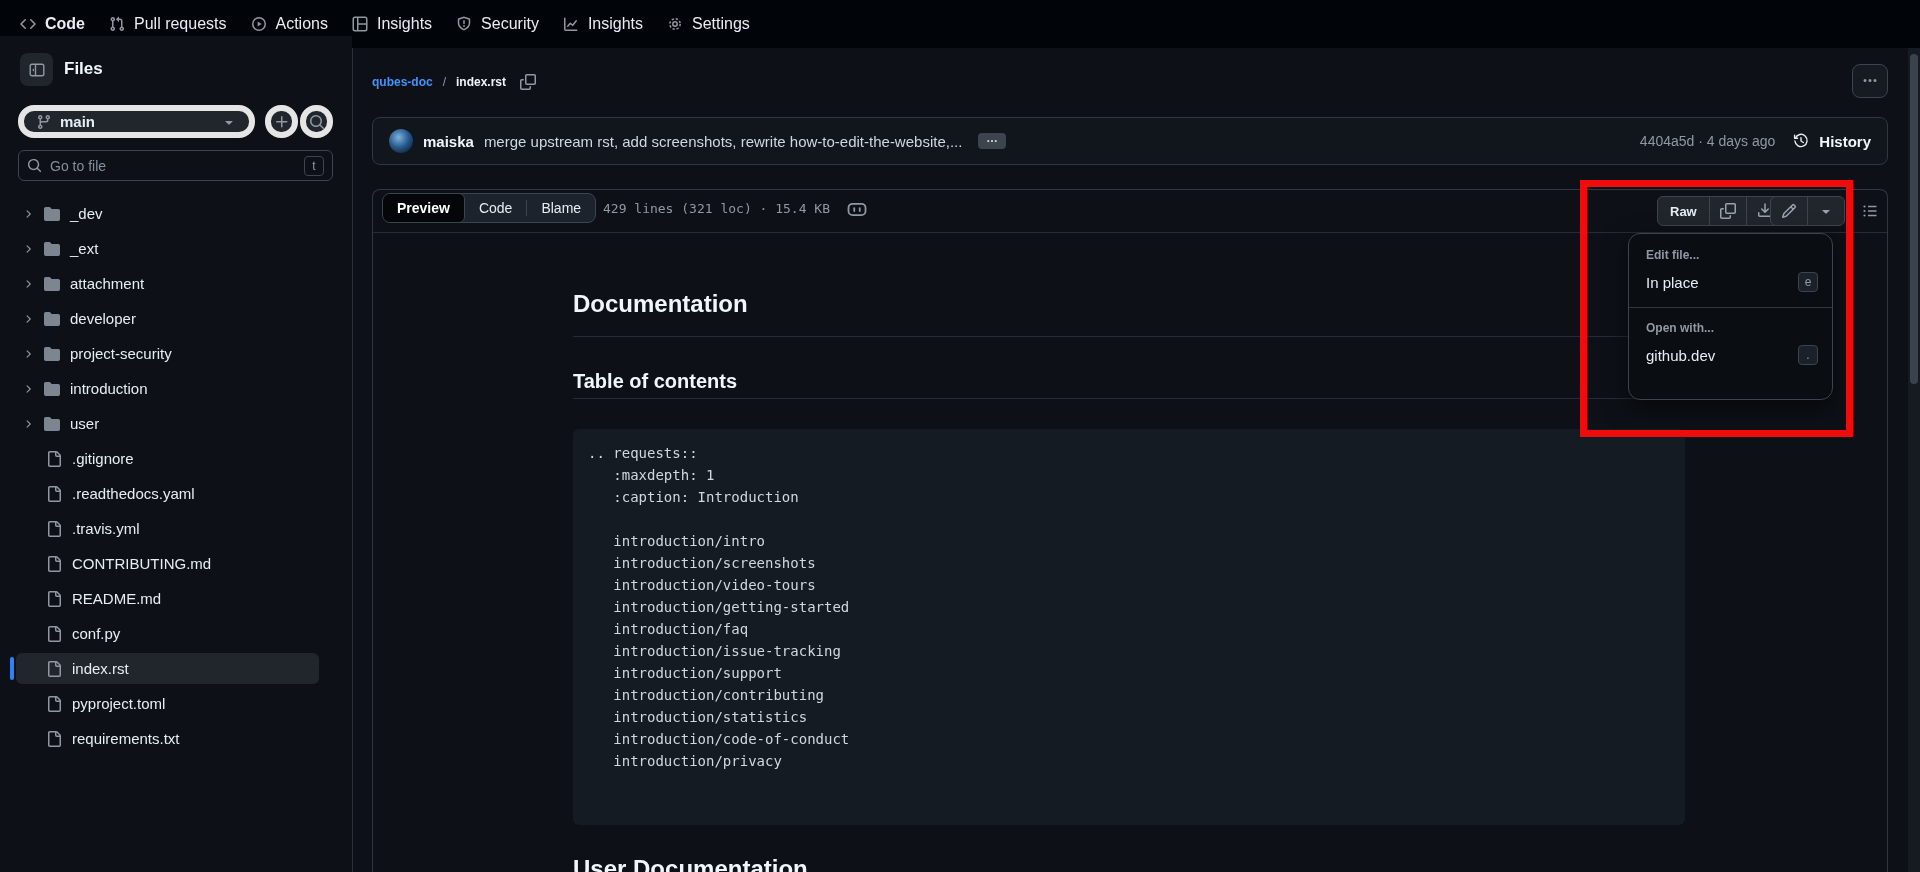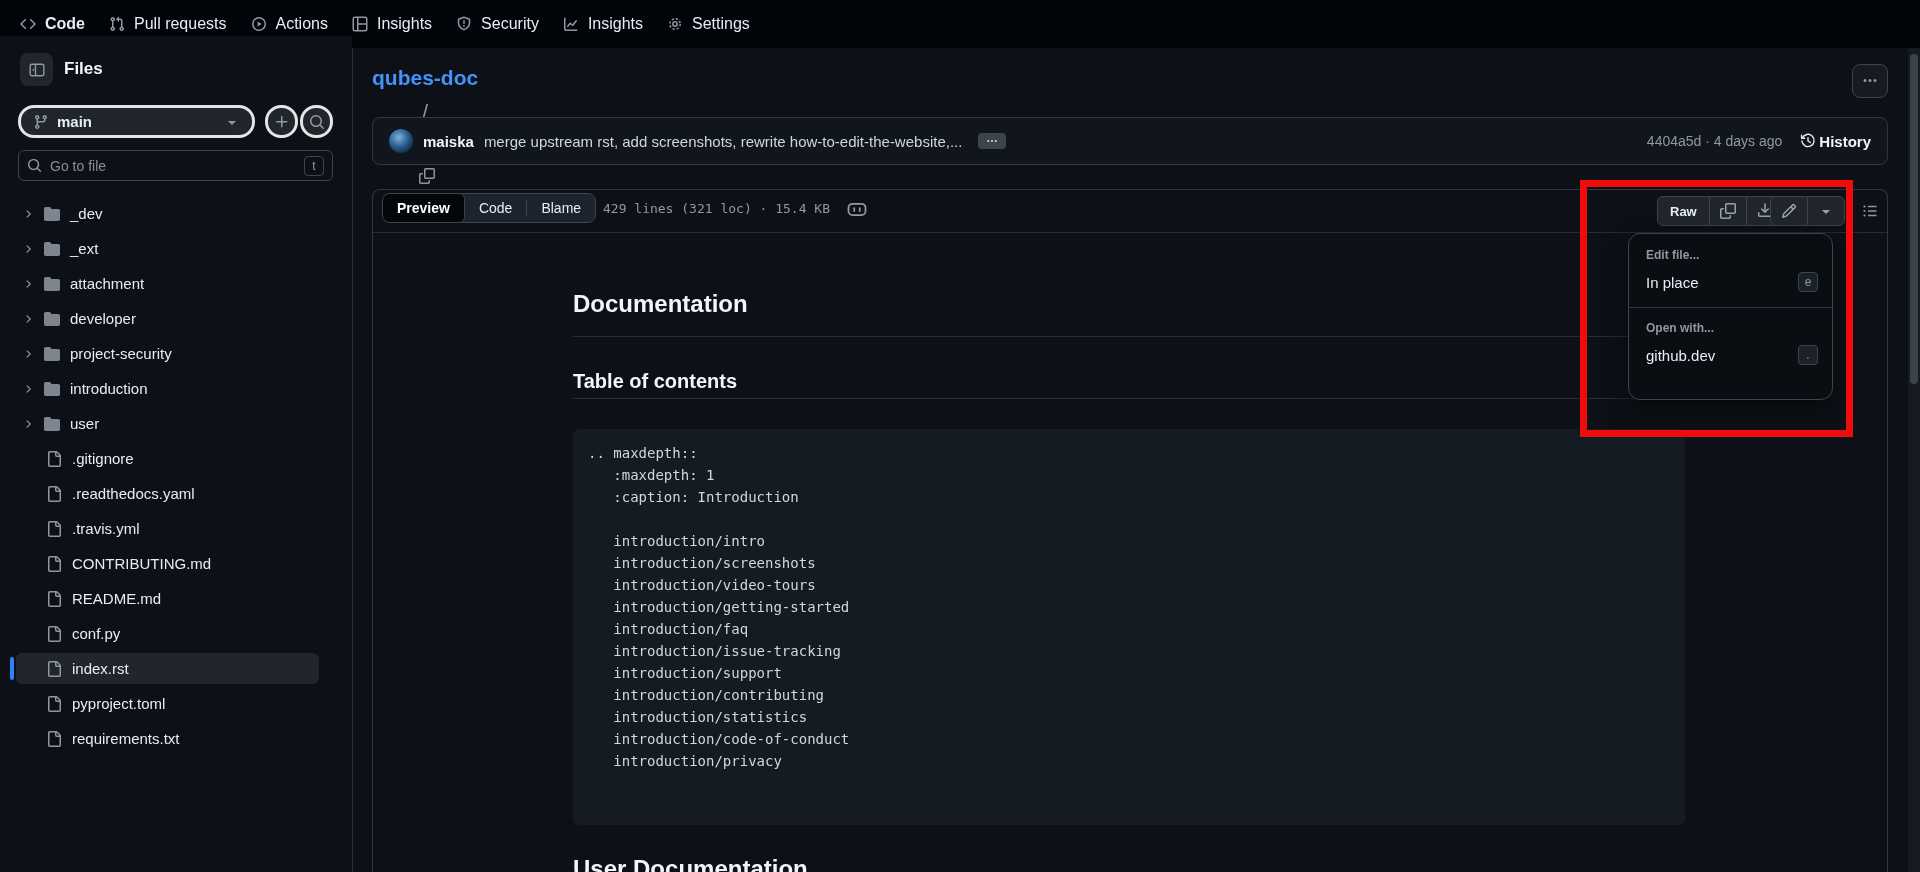--- a/index.html
+++ b/index.html
@@ -22,21 +22,21 @@
     background:#f78166; border-radius:2px; }
 
   
   .sidebar { position:absolute; left:0; top:36px; width:352px; height:824px; background:#0d1117; }
   .vdivider { position:absolute; left:352px; top:48px; width:1px; height:824px; background:#2a313a; }
 
   .panel-toggle { position:absolute; left:20px; top:17px; width:33px; height:33px;
     background:#21262d; border-radius:8px; display:flex; align-items:center; justify-content:center; color:#9198a1; }
   .files-title { position:absolute; left:64px; top:23px; font-size:17px; font-weight:bold; color:#f0f6fc; }
 
-  .btn { background:#21262d; border:3px solid #e5e5e5; border-radius:16px;
+  .btn { background:#21262d; border:6px solid #e5e5e5; border-radius:16px;
     display:flex; align-items:center; color:#e6edf3; }
   .branch-btn { position:absolute; left:18px; top:69px; width:237px; height:33px; padding:0 12px; gap:8px; font-size:15px; font-weight:bold; }
   .branch-btn .micon { color:#9198a1; }
   .branch-caret { margin-left:auto; color:#9198a1; }
   .sq-btn { position:absolute; top:69px; width:33px; height:33px; justify-content:center; color:#9198a1; }
   .plus-btn { left:265px; }
   .find-btn { left:300px; }
 
   .goto { position:absolute; left:18px; top:114px; width:315px; height:31px;
     border:1px solid #3d444d; border-radius:6px; display:flex; align-items:center; padding:0 8px; gap:8px; background:#0d1117; }
@@ -52,41 +52,41 @@
   .tree-row .chev { margin-left:22px; color:#9198a1; }
   .tree-row .ficon { margin-left:10px; }
   .tree-row.file-row .ficon { margin-left:46px; }
   .tree-row .tlabel { margin-left:10px; position:relative; z-index:2; white-space:nowrap; }
   .tree-row .ficon, .tree-row .chev { position:relative; z-index:2; }
   .sel-bg { position:absolute; left:16px; right:33px; top:2px; bottom:2px;
     background:rgba(177,186,196,0.12); border-radius:6px; z-index:1; }
   .sel-bar { position:absolute; left:10px; top:6px; width:4px; height:23px; border-radius:3px; background:#2f81f7; z-index:2; }
 
   
-  .breadcrumb { position:absolute; left:372px; top:66px; height:32px; display:flex; align-items:center; gap:10px; font-size:21px;flex-direction:column; }
+  .breadcrumb { position:absolute; left:372px; top:66px; height:32px; display:flex; align-items:center; gap:10px; font-size:12px; }
   .crumb-repo { color:#4493f8; font-weight:bold; cursor:pointer; }
   .crumb-sep { color:#9198a1; }
   .crumb-file { color:#f0f6fc; font-weight:bold; }
   .crumb-copy { color:#9198a1; margin-left:4px; }
   .kebab-btn { position:absolute; left:1852px; top:64px; width:36px; height:34px;
     border:1px solid #3d444d; border-radius:8px; background:#161b22;
     display:flex; align-items:center; justify-content:center; color:#9198a1; }
 
   .commit-box { position:absolute; left:372px; top:117px; width:1516px; height:48px;
     border:1px solid #2f3742; border-radius:8px; background:#11161d;
     display:flex; align-items:center; padding:0 16px; gap:10px; }
   .avatar { width:24px; height:24px; border-radius:50%;
     background:radial-gradient(circle at 40% 35%, #7fb3dd 0%, #2c5d8f 45%, #102a47 80%); flex:none; }
   .commit-author { font-size:15px; font-weight:bold; color:#f0f6fc; }
   .commit-msg { font-size:15px; color:#cfd7df; white-space:nowrap; }
   .msg-ellipsis { width:28px; height:16px; background:#3d444d; border-radius:4px;
     display:flex; align-items:center; justify-content:center; color:#c9d1d9; margin-left:6px; flex:none; }
   .commit-right { margin-left:auto; display:flex; align-items:center; gap:18px; }
   .commit-meta { font-size:14px; color:#9198a1; }
-  .history { display:flex; align-items:center; gap:3px; font-size:15px; font-weight:bold; color:#f0f6fc; }
+  .history { display:flex; align-items:center; gap:10px; font-size:15px; font-weight:bold; color:#f0f6fc; }
   .history .micon { color:#e6edf3; }
 
   
   .file-box { position:absolute; left:372px; top:189px; width:1516px; height:683px;
     border:1px solid #2f3742; border-bottom:none; border-radius:8px 8px 0 0; }
   .toolbar-divider { position:absolute; left:373px; top:232px; width:1514px; height:1px; background:#262c36; }
 
   .seg-control { position:absolute; left:382px; top:193px; height:30px; display:flex; align-items:stretch;
     background:#1d232c; border:1px solid #3d444d; border-radius:8px; overflow:hidden; }
   .seg { display:flex; align-items:center; padding:0 14px; font-size:14px; color:#e6edf3; }
@@ -537,21 +537,21 @@
 </div>
 
 <div class="toolbar-divider"></div>
 
 <h1 class="md-h1 h1-doc">Documentation</h1>
 <div class="md-hr hr1"></div>
 <h2 class="md-h2">Table of contents</h2>
 <div class="md-hr hr2"></div>
 
 <div class="code-block">
-  <div class="code-line">.. maxdepth::</div>
+  <div class="code-line">.. requests::</div>
   <div class="code-line">   :maxdepth: 1</div>
   <div class="code-line">   :caption: Introduction</div>
   <div class="code-line"></div>
   <div class="code-line">   introduction/intro</div>
   <div class="code-line">   introduction/screenshots</div>
   <div class="code-line">   introduction/video-tours</div>
   <div class="code-line">   introduction/getting-started</div>
   <div class="code-line">   introduction/faq</div>
   <div class="code-line">   introduction/issue-tracking</div>
   <div class="code-line">   introduction/support</div>

